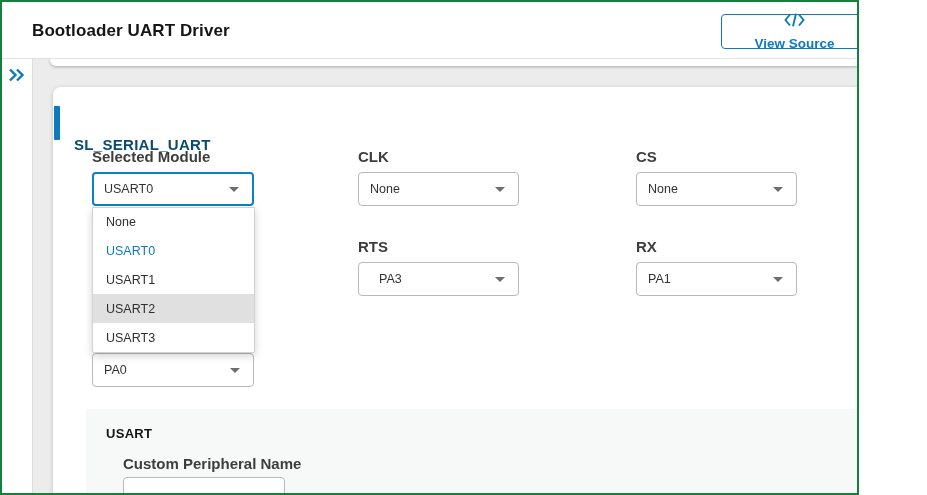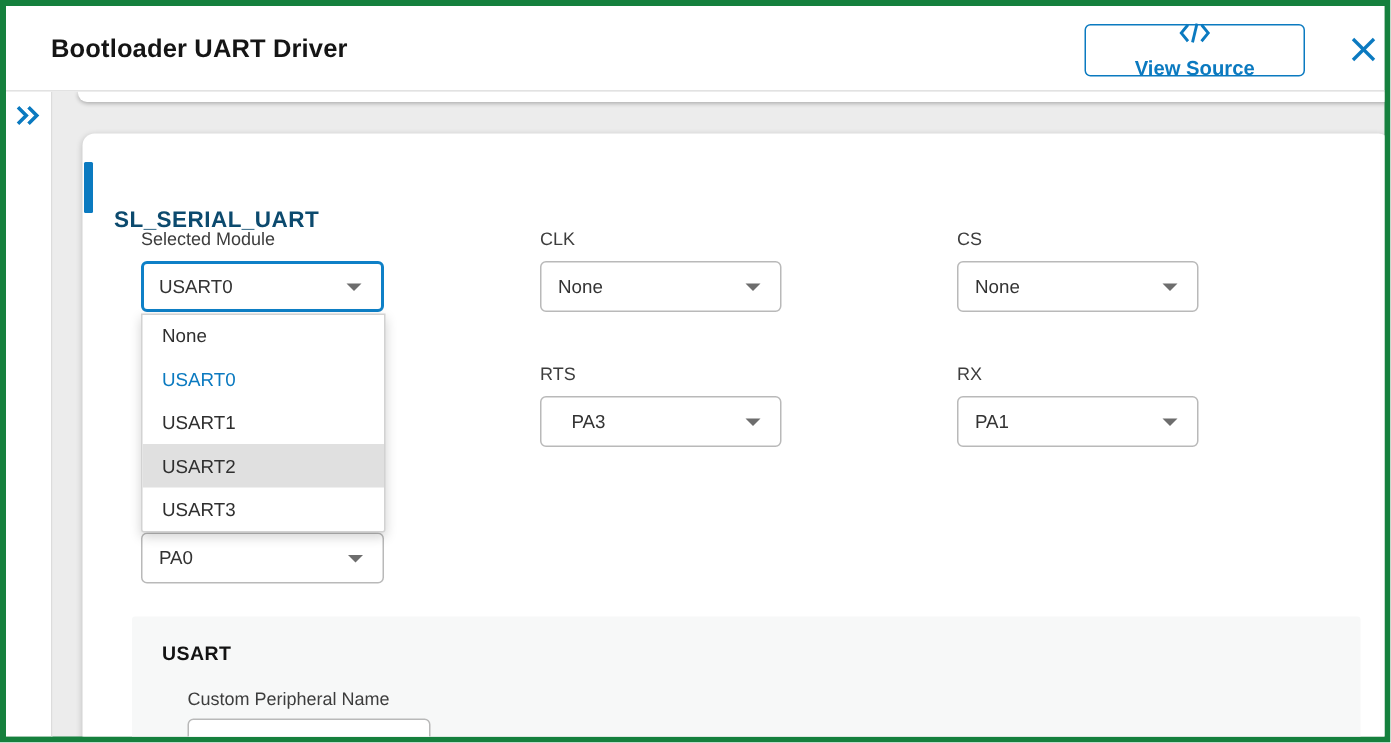--- a/index.html
+++ b/index.html
@@ -1,23 +1,23 @@
 <!DOCTYPE html>
 <html><head>
 <meta charset="utf-8">
 <style>
   * { margin: 0; padding: 0; box-sizing: border-box; }
   html, body { background: #ffffff; }
   body { font-family: "Liberation Sans", "DejaVu Sans", sans-serif; }
 
   .screen {
     position: relative;
-    width: 927px; height: 495px;
+    width: 859px; height: 495px;
     background: #ececec;
-    border: 4px solid #15803d;
+    border: 2px solid #15803d;
     overflow: hidden;
   }
 
   
   .header {
     position: absolute; left: 0; top: 0; width: 100%; height: 57px;
     background: #ffffff; border-bottom: 1px solid #e2e2e2; z-index: 20;
   }
   .header-title {
     position: absolute; left: 30px; top: 0; height: 57px;
@@ -61,21 +61,21 @@
     position: absolute; left: 1px; top: 19px; width: 6px; height: 34px;
     background: #0b7ac0; border-radius: 1px;
   }
   .panel-title {
     position: absolute; left: 21px; top: 26px;
     font-size: 15px; font-weight: 700; color: #0c4a6e; letter-spacing: 0.3px; margin-top: 23px;
   }
 
   
   .field-label {
-    position: absolute; font-size: 12px; color: #3d3d3d; line-height: 14px;
+    position: absolute; font-size: 15px; color: #3d3d3d; line-height: 14px; font-weight: bold;
   }
   .select {
     position: absolute; height: 34px; background: #ffffff;
     border: 1px solid #b9b9b9; border-radius: 4px;
     display: flex; align-items: center;
     font-size: 12.5px; color: #333333; padding-left: 11px; cursor: pointer;
   }
   .select.focused { border: 2px solid #0e80c7; padding-left: 10px; }
   .select .caret {
     position: absolute; right: 13px; top: 50%; margin-top: -2px;

